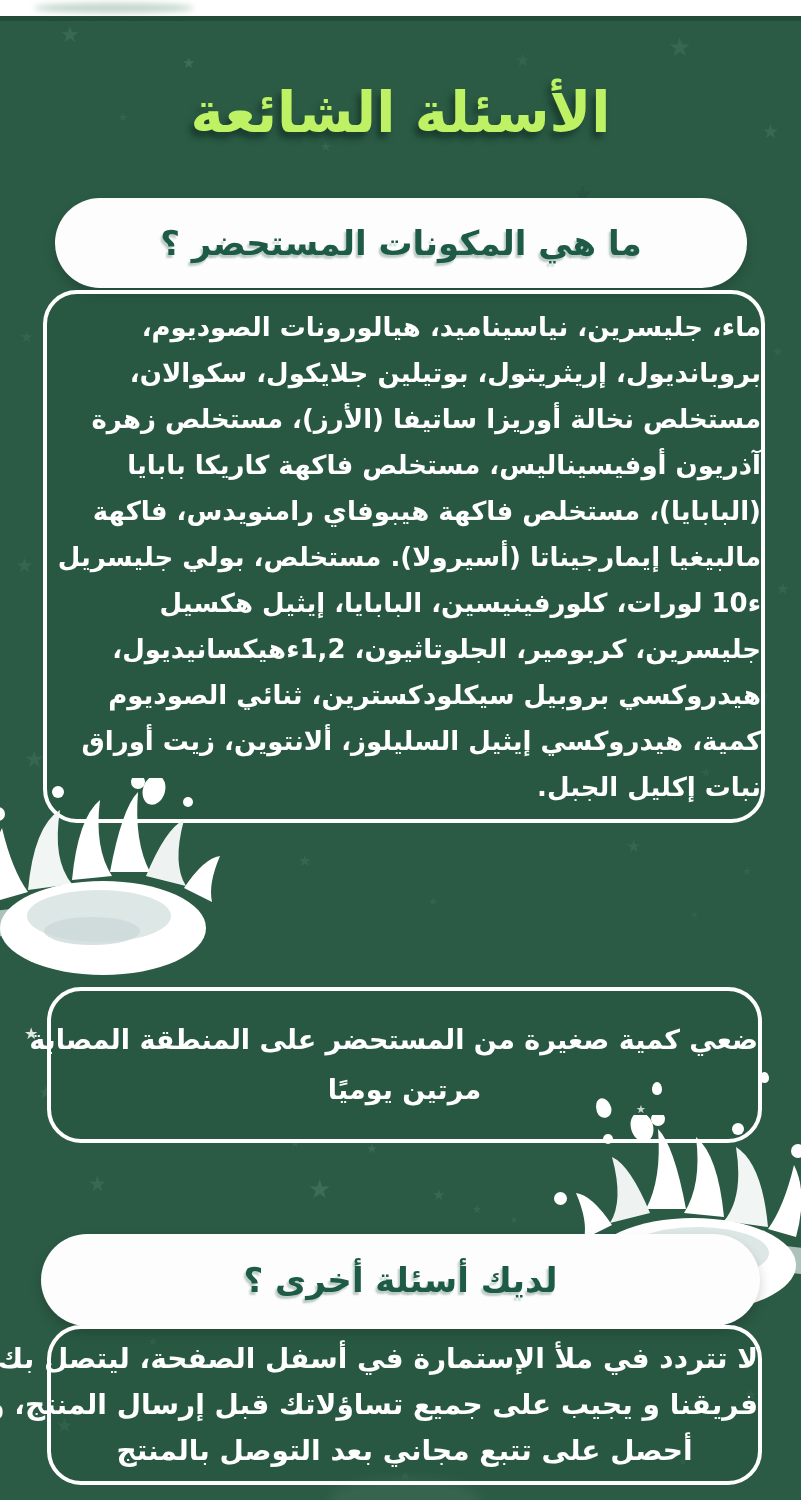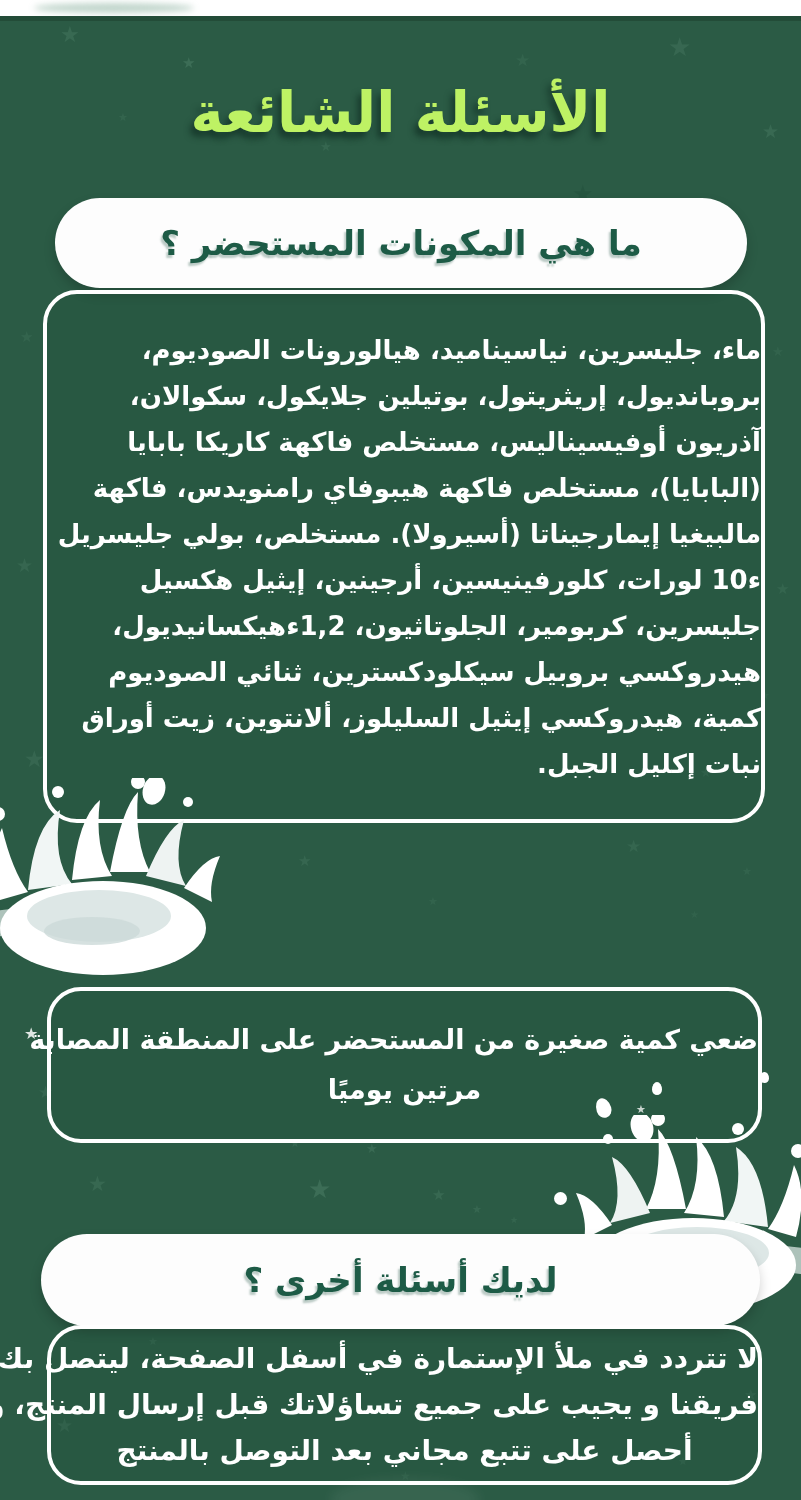--- a/index.html
+++ b/index.html
@@ -97,24 +97,25 @@
   <div class="strip-shade"></div>
 
   <h1 class="title">الأسئلة الشائعة</h1>
 
   <div class="q-pill" id="q1">
     <span>ما هي المكونات المستحضر ؟</span>
   </div>
   <div class="a-box" id="a1">
     <div class="line">ماء، جليسرين، نياسيناميد، هيالورونات الصوديوم،</div>
     <div class="line">بروبانديول، إريثريتول، بوتيلين جلايكول، سكوالان،</div>
+    <div class="line">مستخلص نخالة أوريزا ساتيفا (الأرز)، مستخلص زهرة</div>
     <div class="line">آذريون أوفيسيناليس، مستخلص فاكهة كاريكا بابايا</div>
     <div class="line">(البابايا)، مستخلص فاكهة هيبوفاي رامنويدس، فاكهة</div>
     <div class="line">مالبيغيا إيمارجيناتا (أسيرولا). مستخلص، بولي جليسريل</div>
-    <div class="line">ء10 لورات، كلورفينيسين، أرجينين، إيثيل هكسيل</div>
+    <div class="line">ء10 لورات، كلورفينيسين، البابايا، إيثيل هكسيل</div>
     <div class="line">جليسرين، كربومير، الجلوتاثيون، 1,2ءهيكسانيديول،</div>
     <div class="line">هيدروكسي بروبيل سيكلودكسترين، ثنائي الصوديوم</div>
     <div class="line">كمية، هيدروكسي إيثيل السليلوز، ألانتوين، زيت أوراق</div>
     <div class="line">نبات إكليل الجبل.</div>
   </div>
 
   <svg class="splash" style="left:-14px;top:778px;" width="258" height="258" viewBox="0 0 258 258">
     <ellipse cx="8" cy="146" rx="105" ry="13" fill="#e6eeec" opacity=".7" transform="rotate(-7 8 146)"></ellipse>
     <path d="M14 122 Q2 78 16 50 Q26 92 42 114 Z" fill="#ffffff"></path>
     <path d="M42 112 Q48 48 74 32 Q66 82 86 106 Z" fill="#f1f6f5"></path>

